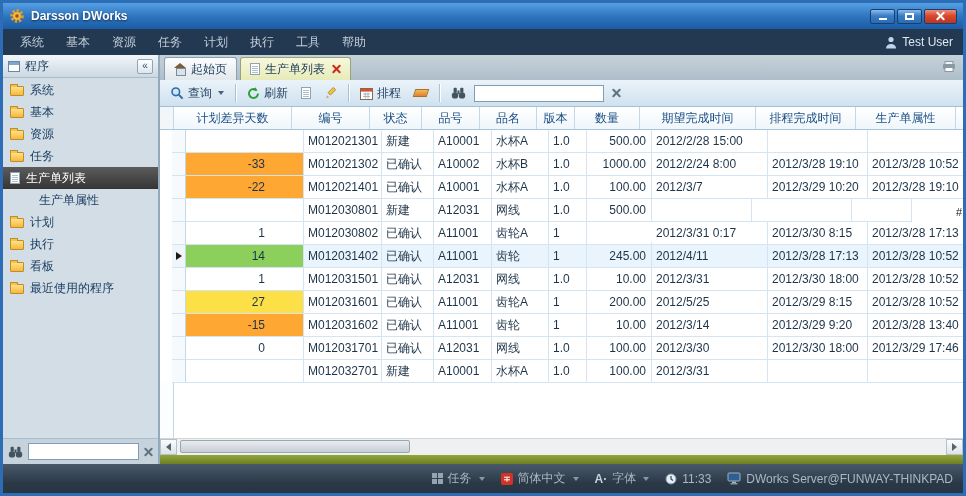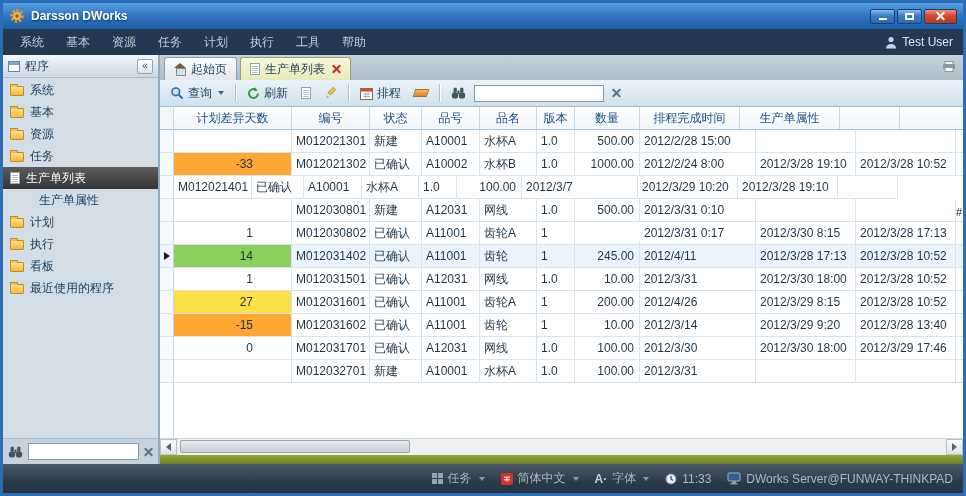--- a/index.html
+++ b/index.html
@@ -73,21 +73,21 @@
   .tbtn { display:flex; align-items:center; gap:4px; height:21px; padding:0 5px; border-radius:2px; cursor:default; white-space:nowrap; }
   .tsep { width:1px; height:18px; background:#a9c0d5; box-shadow:1px 0 0 #ffffff; margin:0 3px; flex:none; }
   .tool-input { width:130px; height:17px; border:1px solid #7f9db9; background:#fff; font-size:11px; padding:0 3px; }
 
   
   .main { flex:1; min-width:0; display:flex; flex-direction:column; background:#fff; }
   .grid { flex:1; min-height:0; position:relative; overflow:hidden; background:#fff; display:flex; flex-direction:column; }
   .grid-header { display:flex; height:23px; flex:none; border-bottom:1px solid #aac6de; background:linear-gradient(#ffffff,#eff6fb); color:#1b4e85; }
   .hcell { flex:none; display:flex; align-items:center; justify-content:center; border-right:1px solid #c3d8ea; overflow:hidden; white-space:nowrap; }
   .marker-h { width:14px; background:#f2f6f9; }
-  .grid-body { flex:none; }
+  .grid-body { flex:none;padding-left:12px; }
   .grid-row { display:flex; height:23px; flex:none; background:#fff; }
   .grid-row.current .cell { background:#eaf4fd; }
   .cell { flex:none; line-height:22px; border-right:1px solid #d4e4f1; border-bottom:1px solid #d4e4f1; padding:0 4px; overflow:hidden; white-space:nowrap; color:#1c3348; }
   .cell.marker { width:14px; padding:0; background:#f7fafc; border-right:1px solid #c3d8ea; position:relative; }
   .grid-row.current .cell.marker { background:#f0f5fa; }
   .cell.marker.cur::after { content:""; position:absolute; left:4px; top:7px; border-top:4px solid transparent; border-bottom:4px solid transparent; border-left:6px solid #1a1a1a; }
   .c-diff { text-align:right; padding-right:38px; }
   .c-qty { text-align:right; padding-right:5px; }
   .grid-filler { flex:1; display:flex; }
   .filler-marker { width:14px; border-right:1px solid #c3d8ea; background:#fbfdfe; }
@@ -318,20 +318,21 @@
       <div class="grid">
         <div class="grid-header">
           <div class="hcell marker-h"></div>
         <div class="hcell" style="width: 118px;">计划差异天数</div>
             <div class="hcell" style="width: 78px;">编号</div>
             <div class="hcell" style="width: 52px;">状态</div>
             <div class="hcell" style="width: 58px;">品号</div>
             <div class="hcell" style="width: 57px;">品名</div>
             <div class="hcell" style="width: 38px;">版本</div>
             <div class="hcell" style="width: 65px;">数量</div>
+            <div class="hcell" style="width: 116px;">期望完成时间</div>
             <div class="hcell" style="width: 100px;">排程完成时间</div>
             <div class="hcell" style="width: 100px;">生产单属性</div>
             <div class="hcell" style="width: 60px;"></div>
           </div>
         <div class="grid-body">
             <div class="grid-row">
               <div class="cell marker"></div>
               <div class="cell c-diff" style="width: 118px;"></div>
               <div class="cell c-code" style="width: 78px;">M012021301</div>
               <div class="cell c-status" style="width: 52px;">新建</div>
@@ -353,41 +354,41 @@
               <div class="cell c-item_name" style="width: 57px;">水杯B</div>
               <div class="cell c-version" style="width: 38px;">1.0</div>
               <div class="cell c-qty" style="width: 65px;">1000.00</div>
               <div class="cell c-expect" style="width: 116px;">2012/2/24 8:00</div>
               <div class="cell c-sched_end" style="width: 100px;">2012/3/28 19:10</div>
               <div class="cell c-sched_start" style="width: 100px;">2012/3/28 10:52</div>
               <div class="cell" style="width: 60px;"></div>
             </div>
             <div class="grid-row">
               <div class="cell marker"></div>
+              <div class="cell c-diff" style="width: 118px; background: rgb(255, 167, 51);">-22</div>
               <div class="cell c-code" style="width: 78px;">M012021401</div>
               <div class="cell c-status" style="width: 52px;">已确认</div>
               <div class="cell c-item_no" style="width: 58px;">A10001</div>
               <div class="cell c-item_name" style="width: 57px;">水杯A</div>
               <div class="cell c-version" style="width: 38px;">1.0</div>
               <div class="cell c-qty" style="width: 65px;">100.00</div>
               <div class="cell c-expect" style="width: 116px;">2012/3/7</div>
               <div class="cell c-sched_end" style="width: 100px;">2012/3/29 10:20</div>
               <div class="cell c-sched_start" style="width: 100px;">2012/3/28 19:10</div>
               <div class="cell" style="width: 60px;"></div>
             </div>
             <div class="grid-row">
               <div class="cell marker"></div>
               <div class="cell c-diff" style="width: 118px;"></div>
               <div class="cell c-code" style="width: 78px;">M012030801</div>
               <div class="cell c-status" style="width: 52px;">新建</div>
               <div class="cell c-item_no" style="width: 58px;">A12031</div>
               <div class="cell c-item_name" style="width: 57px;">网线</div>
               <div class="cell c-version" style="width: 38px;">1.0</div>
               <div class="cell c-qty" style="width: 65px;">500.00</div>
-              <div class="cell c-expect" style="width: 116px;">2012/3/31 0:10</div>
               <div class="cell c-sched_end" style="width: 100px;"></div>
               <div class="cell c-sched_start" style="width: 100px;"></div>
               <div class="cell" style="width: 60px;"></div>
             </div>
             <div class="grid-row">
               <div class="cell marker"></div>
               <div class="cell c-diff" style="width: 118px;">1</div>
               <div class="cell c-code" style="width: 78px;">M012030802</div>
               <div class="cell c-status" style="width: 52px;">已确认</div>
               <div class="cell c-item_no" style="width: 58px;">A11001</div>
@@ -429,21 +430,21 @@
             </div>
             <div class="grid-row">
               <div class="cell marker"></div>
               <div class="cell c-diff" style="width: 118px; background: #fde047;">27</div>
               <div class="cell c-code" style="width: 78px;">M012031601</div>
               <div class="cell c-status" style="width: 52px;">已确认</div>
               <div class="cell c-item_no" style="width: 58px;">A11001</div>
               <div class="cell c-item_name" style="width: 57px;">齿轮A</div>
               <div class="cell c-version" style="width: 38px;">1</div>
               <div class="cell c-qty" style="width: 65px;">200.00</div>
-              <div class="cell c-expect" style="width: 116px;">2012/4/26</div>
+              <div class="cell c-expect" style="width: 116px;">2012/5/25</div>
               <div class="cell c-sched_end" style="width: 100px;">2012/3/29 8:15</div>
               <div class="cell c-sched_start" style="width: 100px;">2012/3/28 10:52</div>
               <div class="cell" style="width: 60px;"></div>
             </div>
             <div class="grid-row">
               <div class="cell marker"></div>
               <div class="cell c-diff" style="width: 118px; background: rgb(255, 167, 51);">-15</div>
               <div class="cell c-code" style="width: 78px;">M012031602</div>
               <div class="cell c-status" style="width: 52px;">已确认</div>
               <div class="cell c-item_no" style="width: 58px;">A11001</div>

